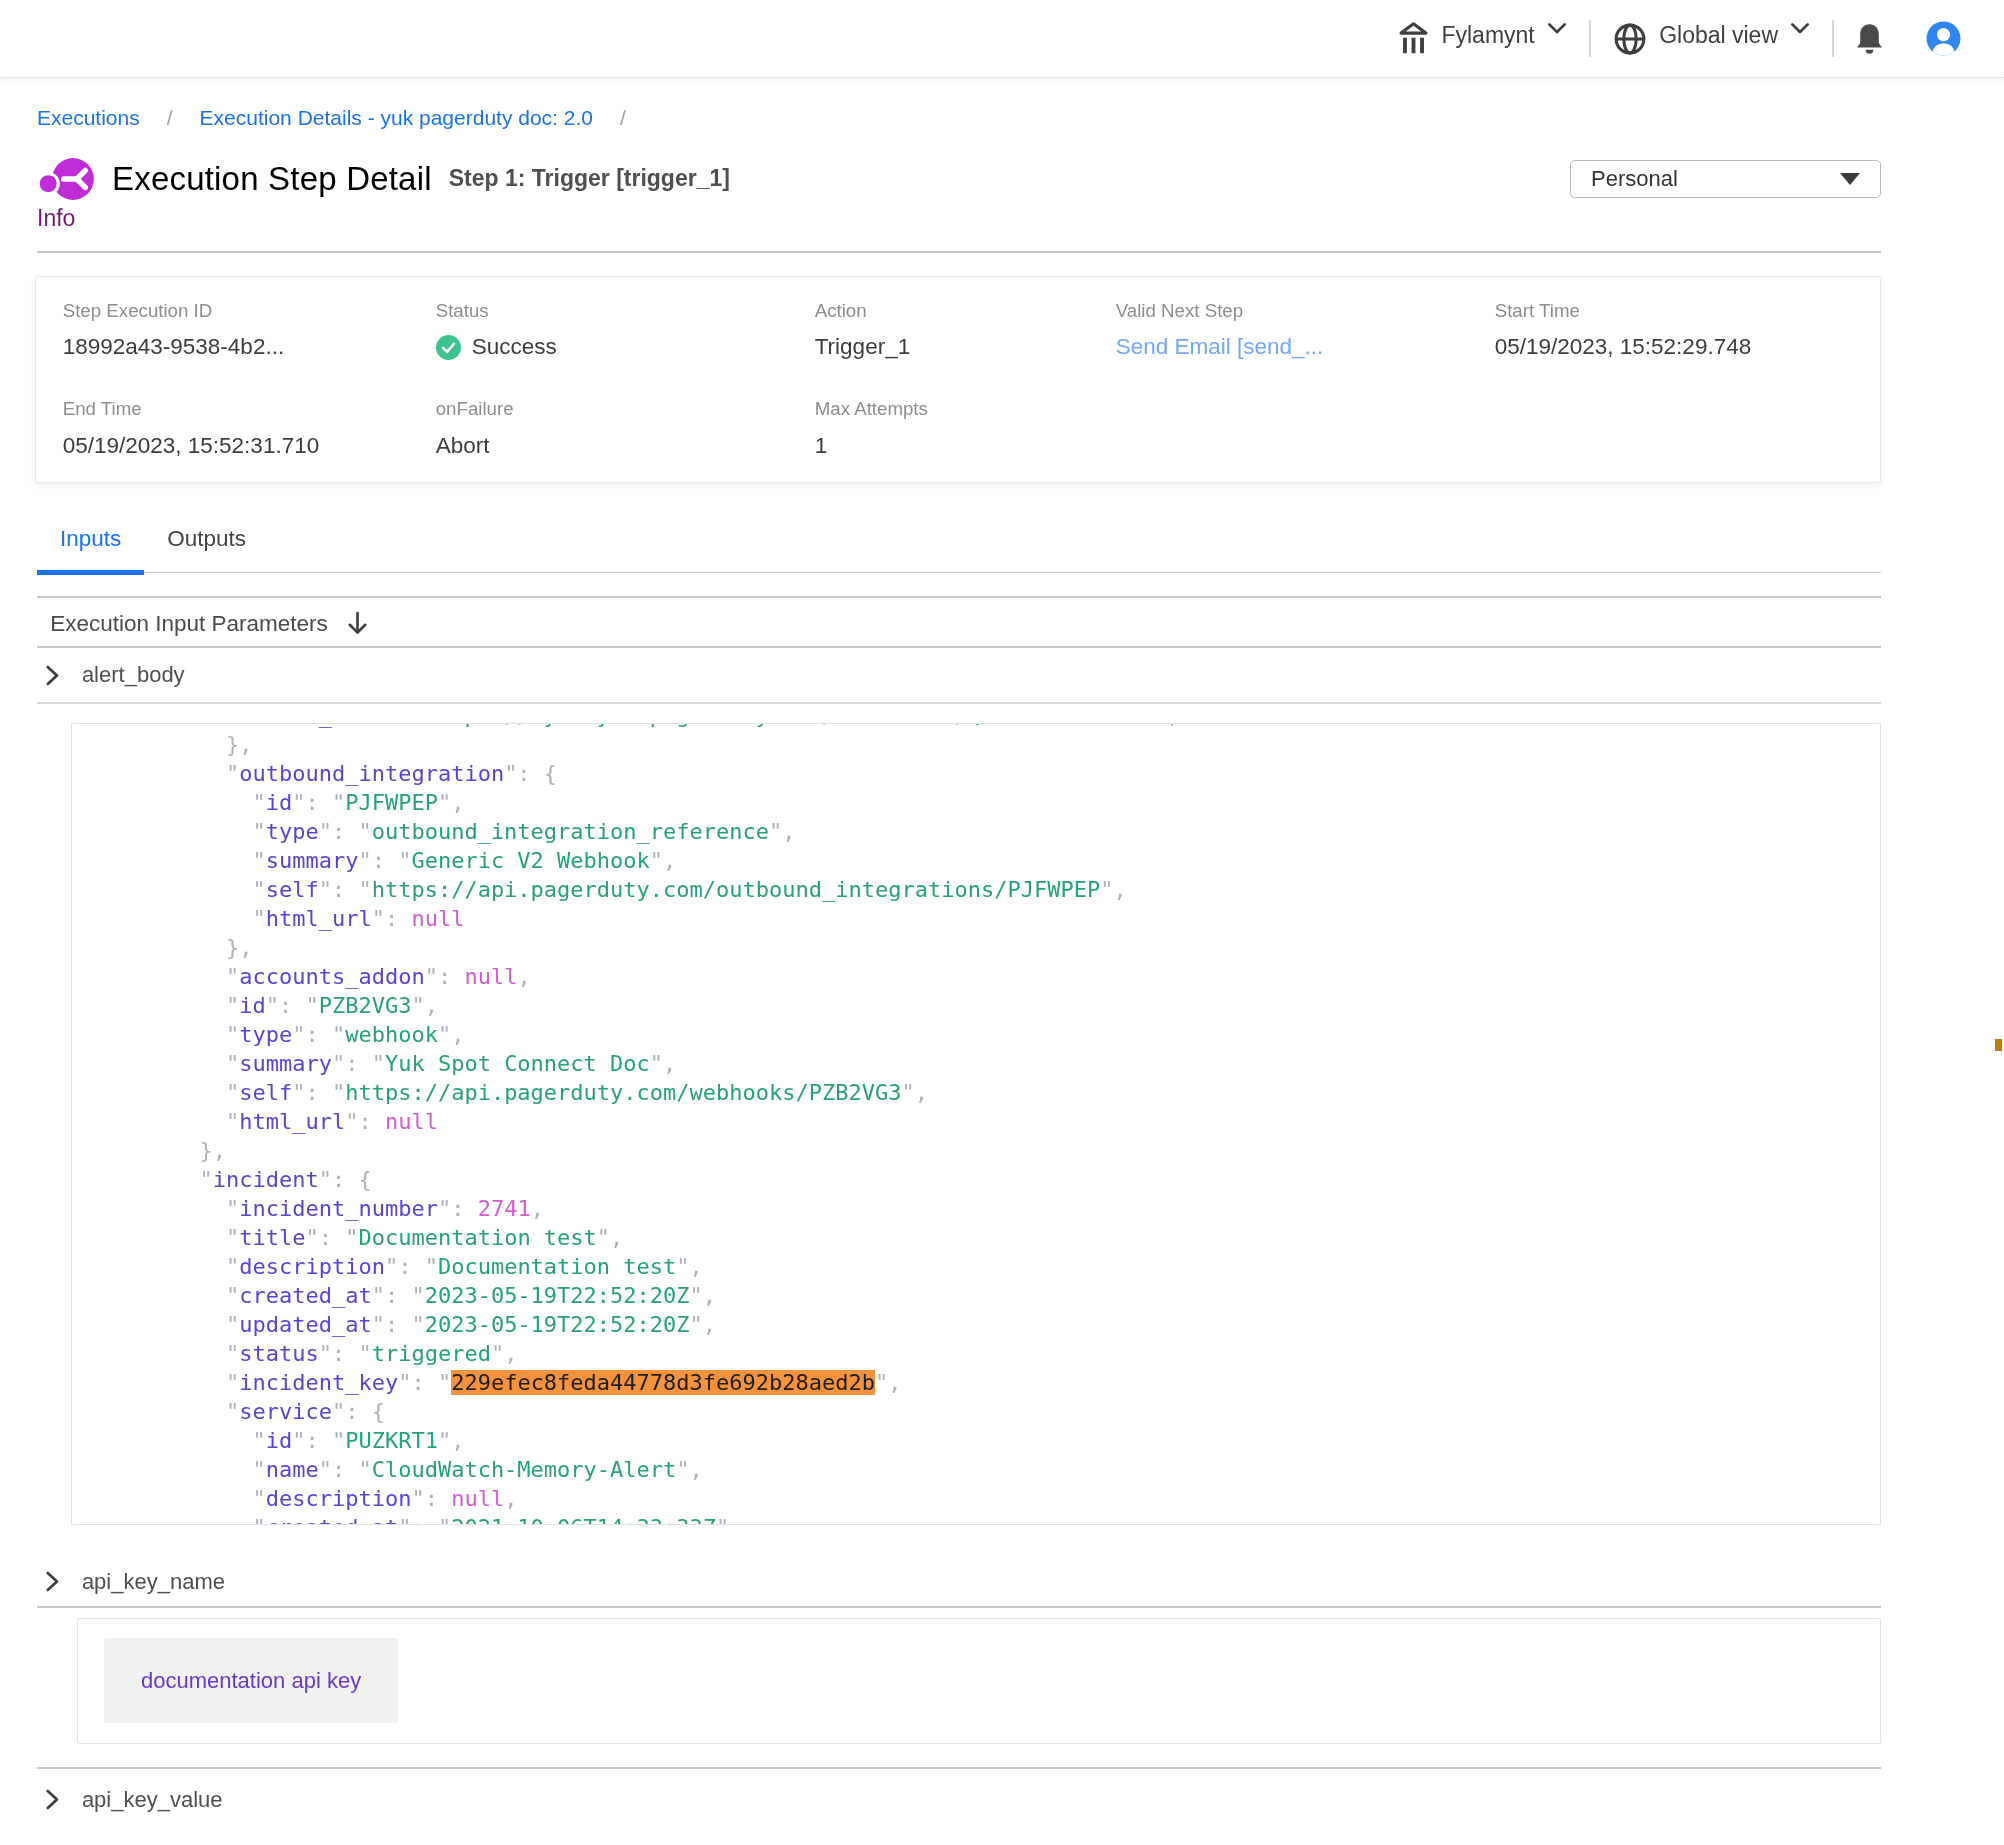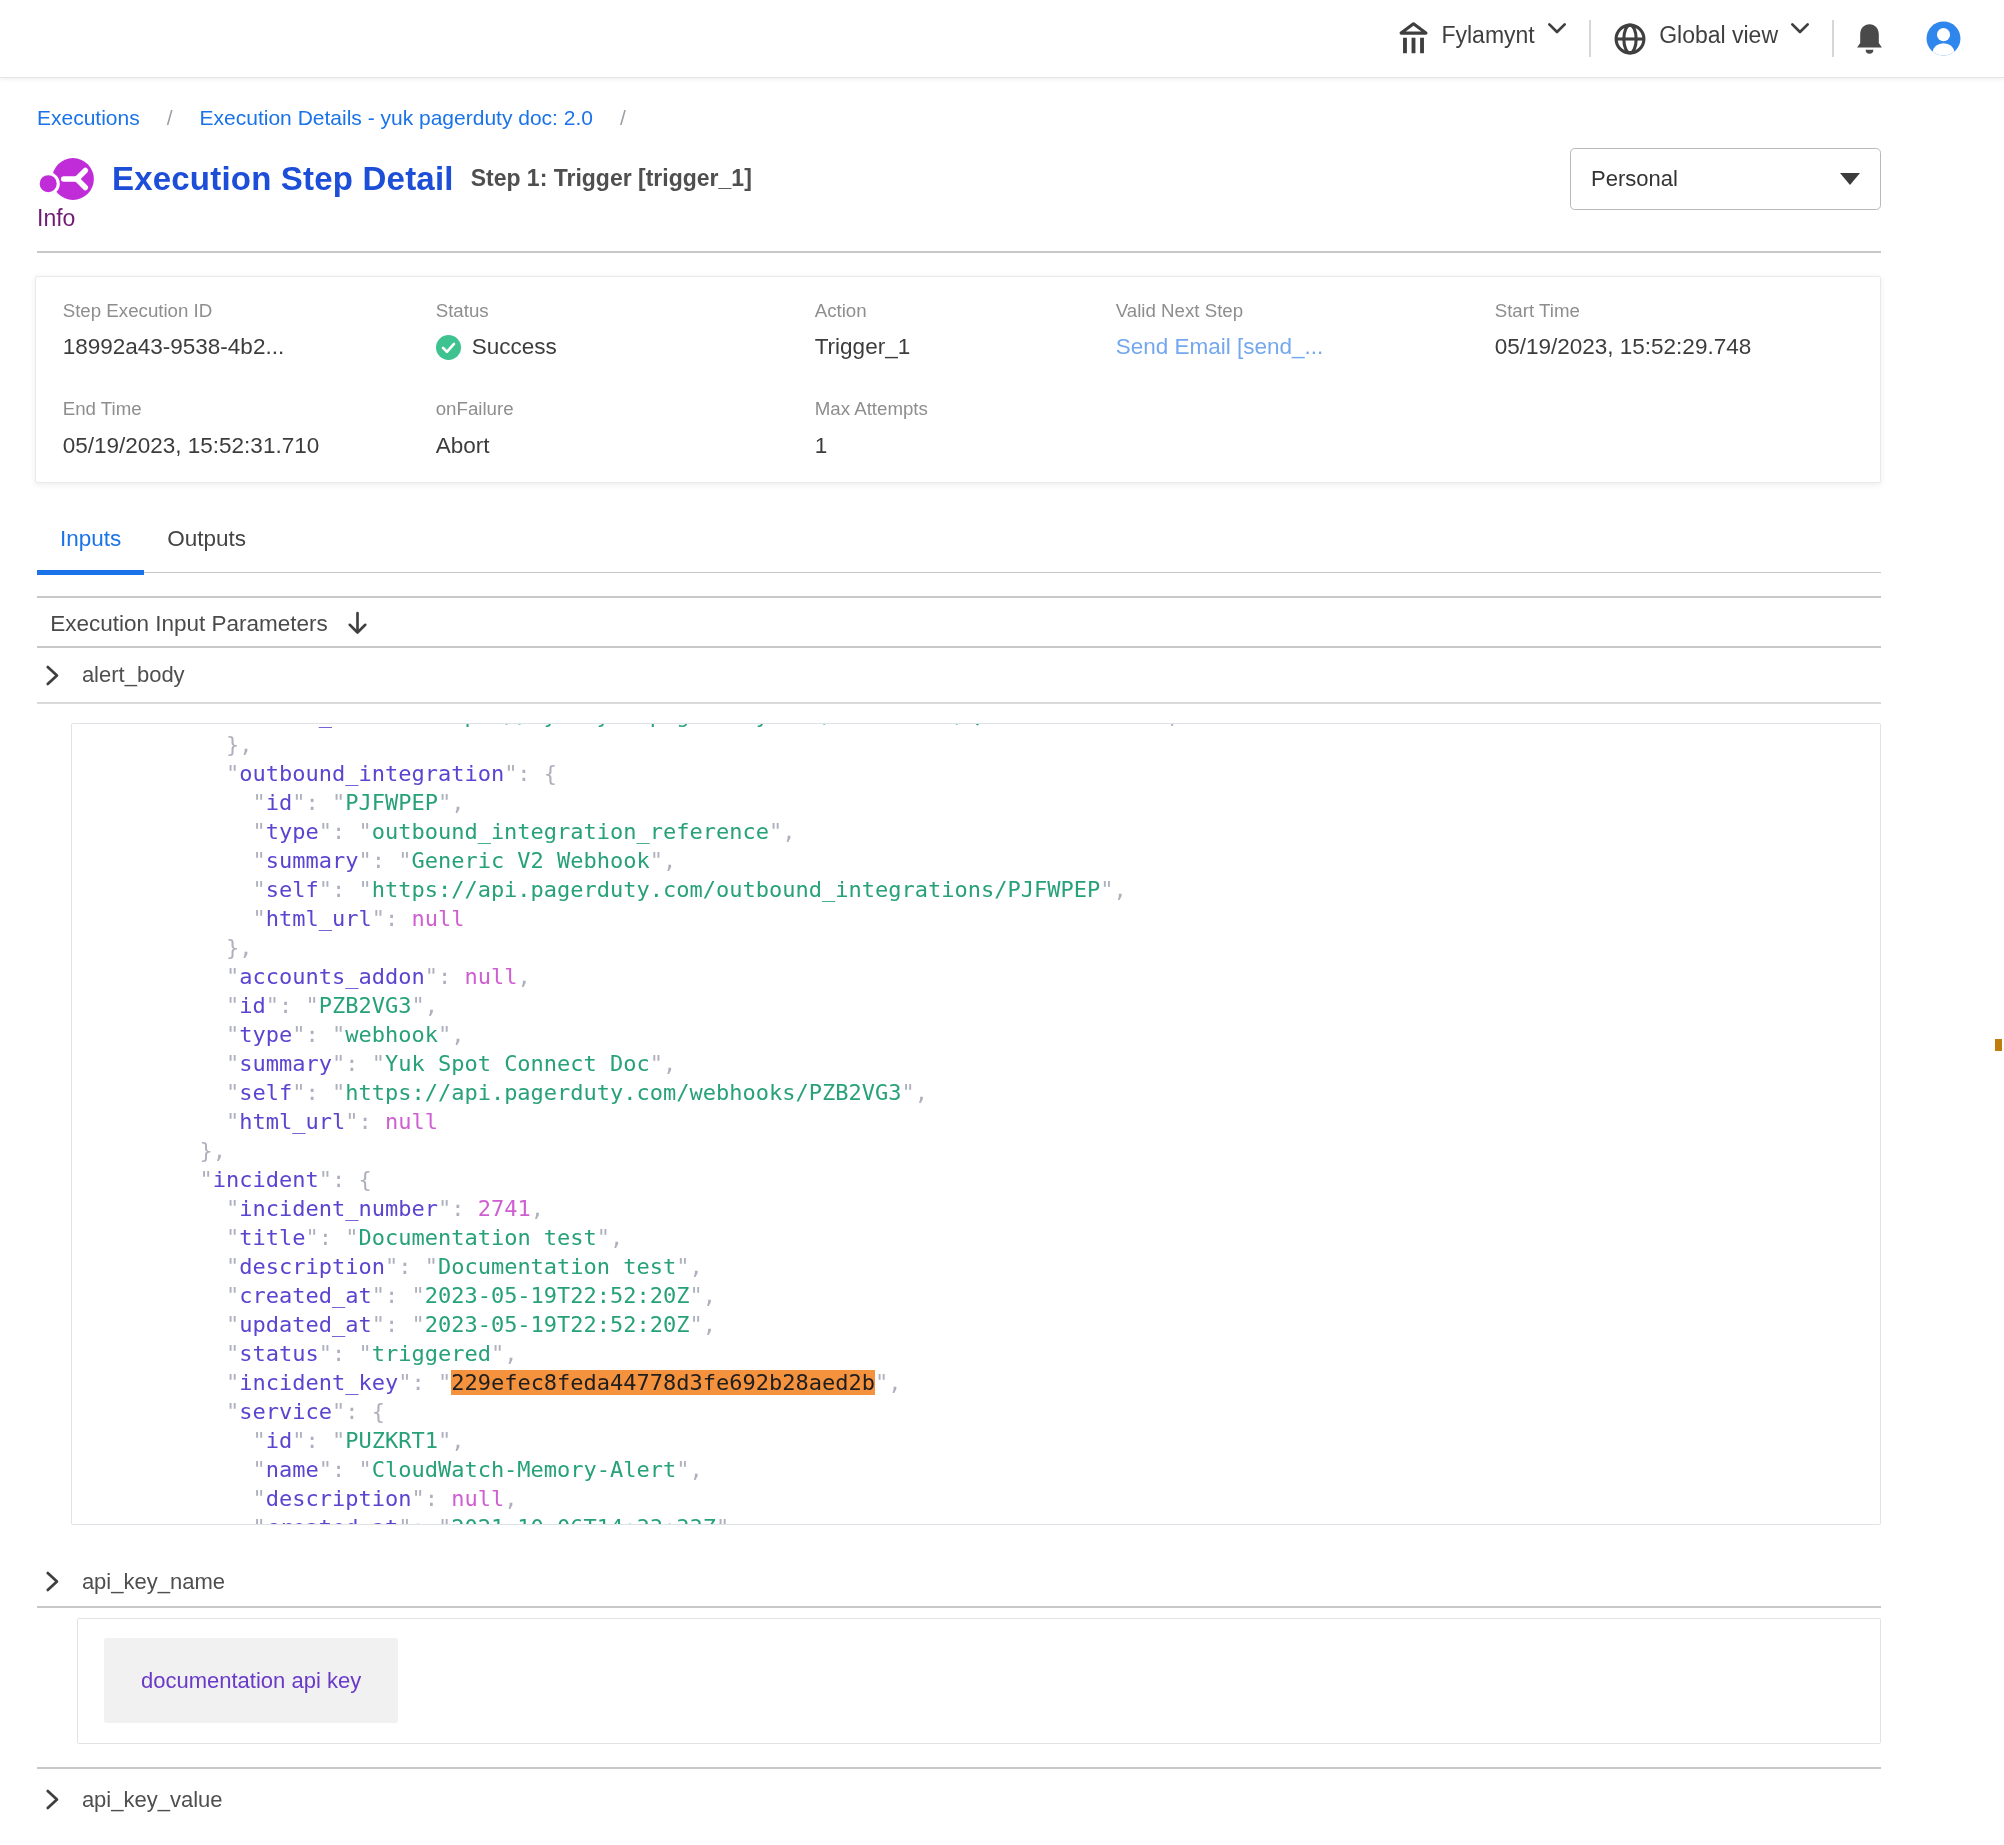--- a/index.html
+++ b/index.html
@@ -31,23 +31,23 @@
   .icon-btn{padding:0 20px;cursor:pointer;display:flex;align-items:center;}
 
   
   .page{padding:0 124px 0 37px;}
   .breadcrumb{margin-top:28px;font-size:21px;display:flex;gap:27px;align-items:center;}
   .breadcrumb a{color:var(--link-blue);text-decoration:none;cursor:pointer;}
   .crumb-sep{color:#9aa0a6;}
 
   .title-row{margin-top:22px;display:flex;align-items:center;height:53px;}
   .title-icon{width:58px;height:48px;margin-right:17px;}
-  h1{font-size:33px;font-weight:700;color:#1d4ed8;letter-spacing:0.2px;}
+  h1{font-size:33px;font-weight:400;color:#000000;letter-spacing:0.2px;}
   .subtitle{font-size:23px;font-weight:700;color:#4f4f4f;margin-left:17px;}
-  .scope-select{margin-left:auto;width:311px;height:62px;border:1.6px solid #b9b9b9;border-radius:4.7px;
+  .scope-select{margin-left:auto;width:311px;height:38px;border:1.6px solid #b9b9b9;border-radius:4.7px;
     display:flex;align-items:center;padding:0 20px;font-size:22px;color:#333;cursor:pointer;background:#fff;}
   .scope-select .caret{margin-left:auto;width:0;height:0;border-left:10px solid transparent;
     border-right:10px solid transparent;border-top:12.4px solid #3c3c3c;}
 
   .section-label{font-size:23px;color:#701a75;}
   .divider{height:2.3px;background:var(--div);}
   .divider.d1{margin-top:18.7px;}
 
   
   .info-card{margin-top:23px;margin-left:-2.3px;background:#fff;border:1.6px solid #e9e9e9;border-radius:2.3px;

